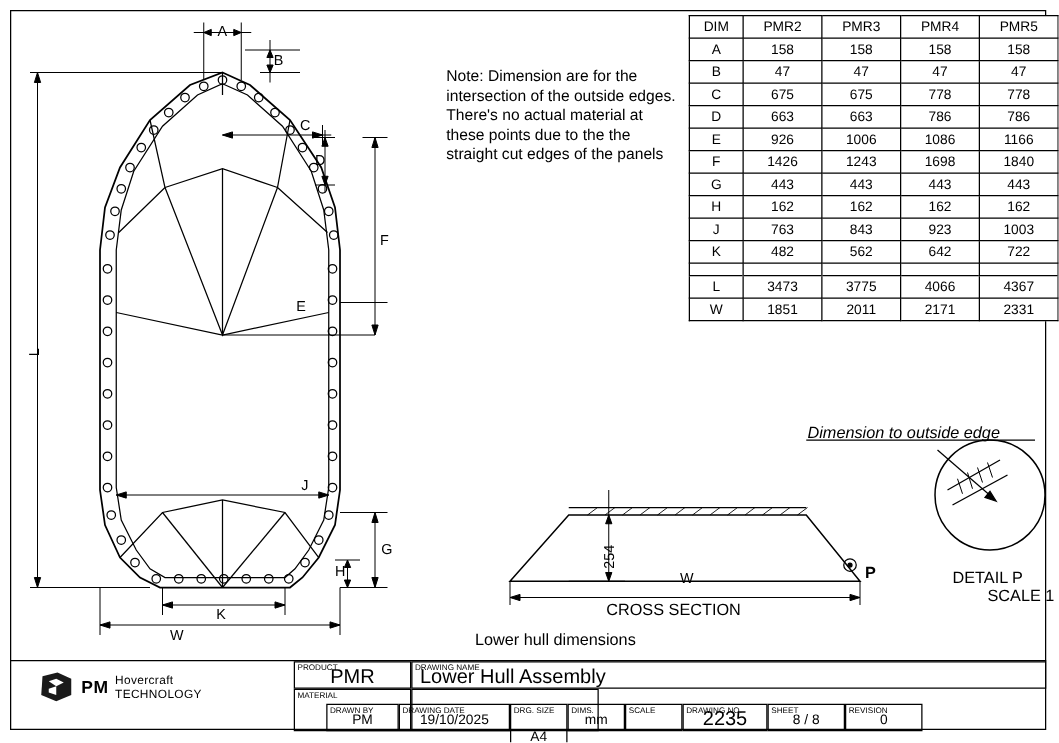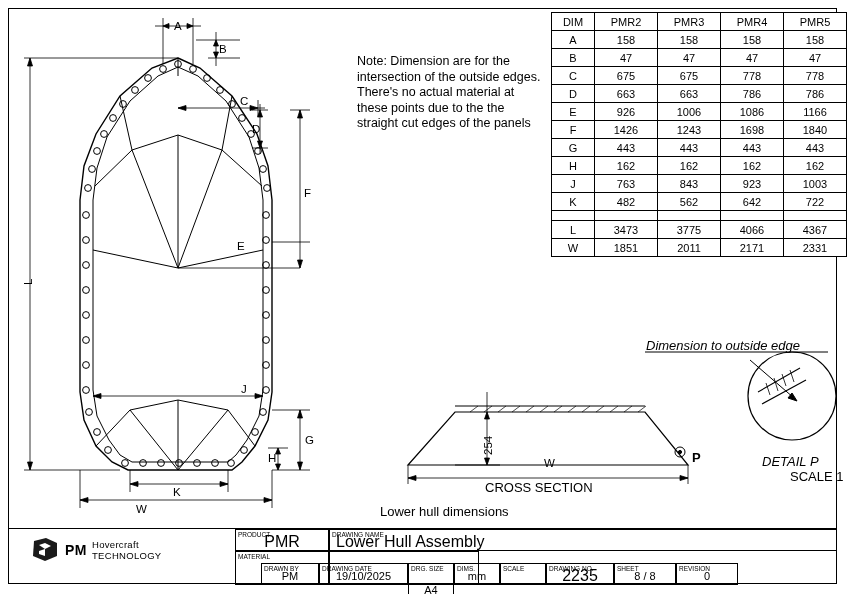--- a/index.html
+++ b/index.html
@@ -491,21 +491,21 @@
   <div class="tl rot" style="left:22px; top:285px;">L</div>
   <div class="tl" style="left:136px; top:503px;">W</div>
   <div class="tl big" style="left:380px; top:506px;">Lower hull dimensions</div>
 
   <div class="tl rot" style="left:482px; top:455px;">254</div>
   <div class="tl" style="left:544px; top:457px;">W</div>
   <div class="tl big" style="left:692px; top:452px; font-weight:bold;">P</div>
   <div class="tl big" style="left:485px; top:482px;">CROSS SECTION</div>
 
   <div class="tl big" style="left:646px; top:340px;font-style:italic;">Dimension to outside edge</div>
-  <div class="tl big" style="left:762px; top:456px;font-style:italic;">DETAIL P</div>
+  <div class="tl big" style="left:762px; top:456px;">DETAIL P</div>
   <div class="tl big" style="left:790px; top:471px;">SCALE 1 : 2</div>
 
   <div class="titleblock">
 
     <div class="tb-logo">
       <svg width="30" height="26" viewBox="0 0 30 26">
         <polygon points="4,4 16,1 27,6 27,19 15,24 3,19" fill="#1a1a1a"></polygon>
         <polygon points="9,8 15,6 21,9 15,12" fill="#ffffff"></polygon>
         <polygon points="9,14 15,12 15,19 9,17" fill="#ffffff"></polygon>
       </svg>

